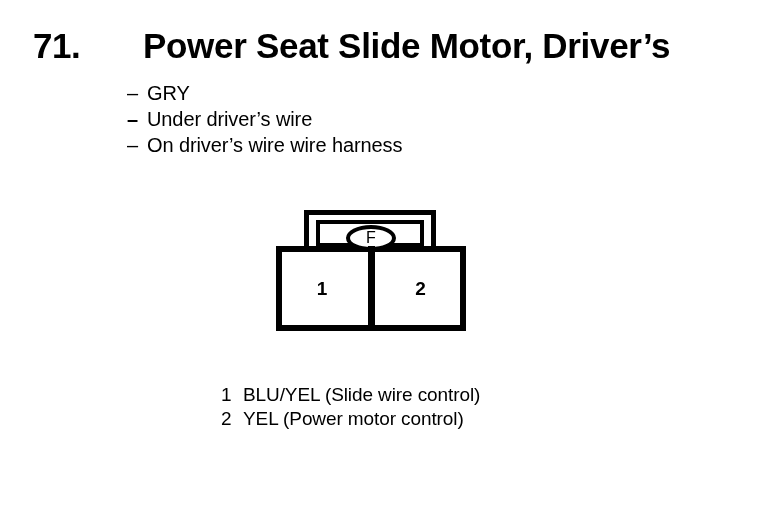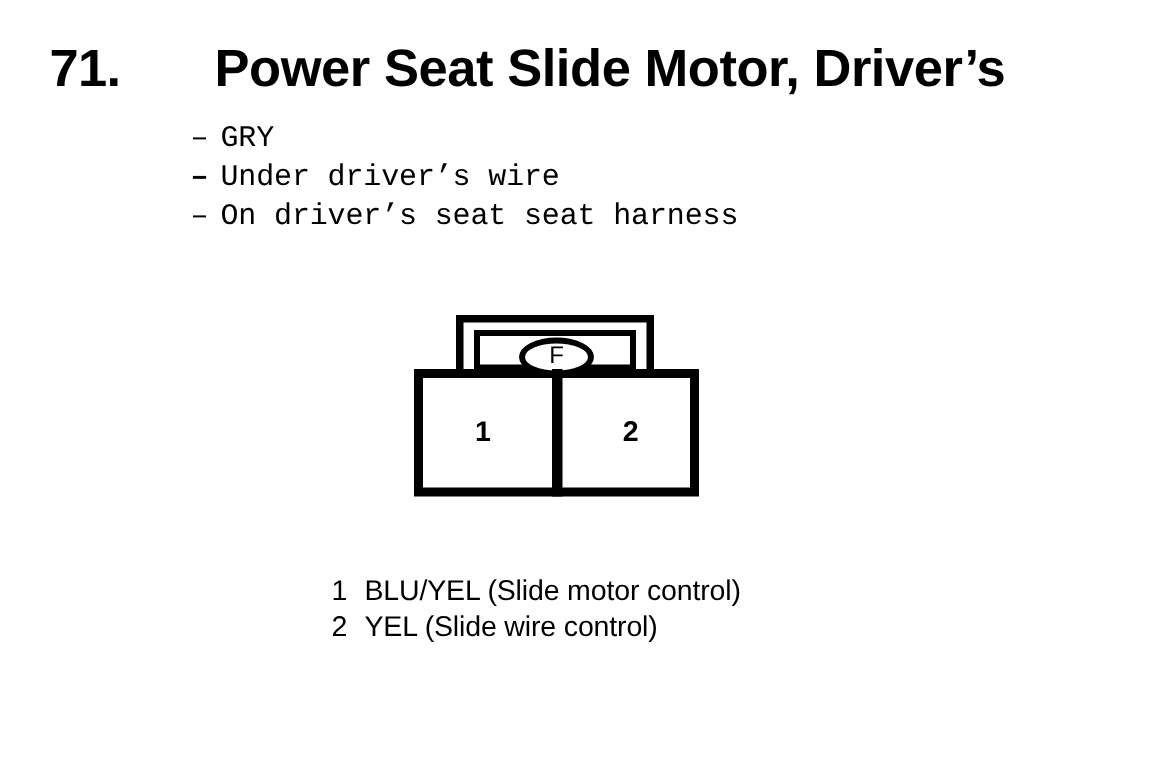--- a/index.html
+++ b/index.html
@@ -46,21 +46,20 @@
     line-height: 44px;
     white-space: nowrap;
   }
 
   
   #spec-list {
     position: absolute;
     left: 127px;
     top: 80px;
     width: 520px;
-    font-family: Liberation Mono, monospace;
   }
   .spec-item {
     font-size: 20px;
     line-height: 26px;
     white-space: nowrap;
     letter-spacing: -0.1px;
   }
   .spec-dash {
     display: inline-block;
     width: 20px;
@@ -201,21 +200,21 @@
 
   <div class="spec-item">
     <span class="spec-dash">–</span><span>GRY</span>
   </div>
 
   <div class="spec-item bold">
     <span class="spec-dash">–</span><span>Under driver’s wire</span>
   </div>
 
   <div class="spec-item">
-    <span class="spec-dash">–</span><span>On driver’s seat seat harness</span>
+    <span class="spec-dash">–</span><span>On driver’s wire wire harness</span>
   </div>
 
 </div>
 
 <div id="connector">
 
   <div id="tab-outer"></div>
   <div id="tab-inner"></div>
   <div id="tab-inner-bar"></div>
 
@@ -232,20 +231,20 @@
 
   <div id="pin-cell-2" class="pin-cell">
     <span>2</span>
   </div>
 
 </div>
 
 <div id="pin-legend">
 
   <div class="legend-row">
-    <span class="legend-num">1</span><span>BLU/YEL (Slide motor control)</span>
+    <span class="legend-num">1</span><span>BLU/YEL (Slide wire control)</span>
   </div>
 
   <div class="legend-row">
-    <span class="legend-num">2</span><span>YEL (Slide wire control)</span>
+    <span class="legend-num">2</span><span>YEL (Power motor control)</span>
   </div>
 
 </div>
 
 </body></html>

